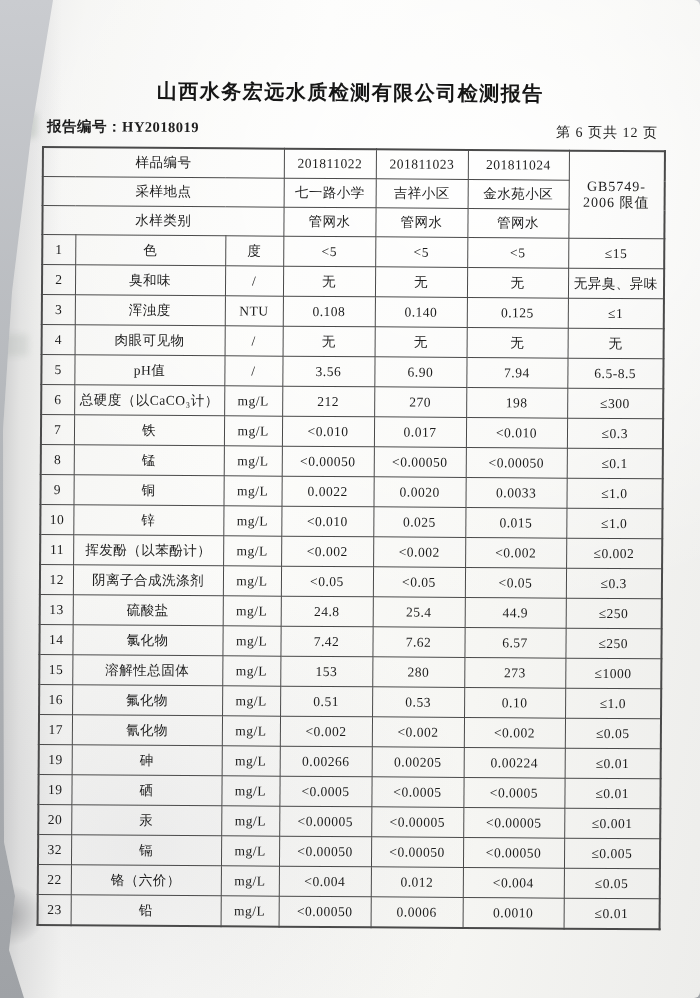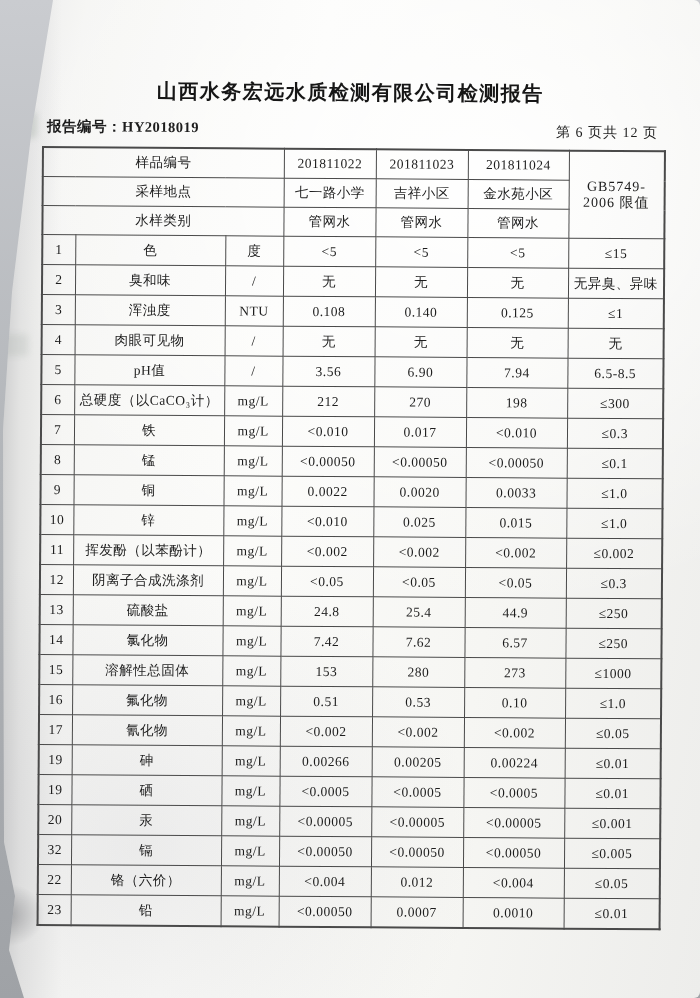--- a/index.html
+++ b/index.html
@@ -368,20 +368,20 @@
     <td>&lt;0.004</td>
     <td>0.012</td>
     <td>&lt;0.004</td>
     <td>≤0.05</td>
   </tr>
           <tr>
     <td>23</td>
     <td class="name-col">铅</td>
     <td>mg/L</td>
     <td>&lt;0.00050</td>
-    <td>0.0007</td>
+    <td>0.0006</td>
     <td>0.0010</td>
     <td>≤0.01</td>
   </tr>
         </tbody>
     </table>
   </div>
 </div>
 
 </body></html>

